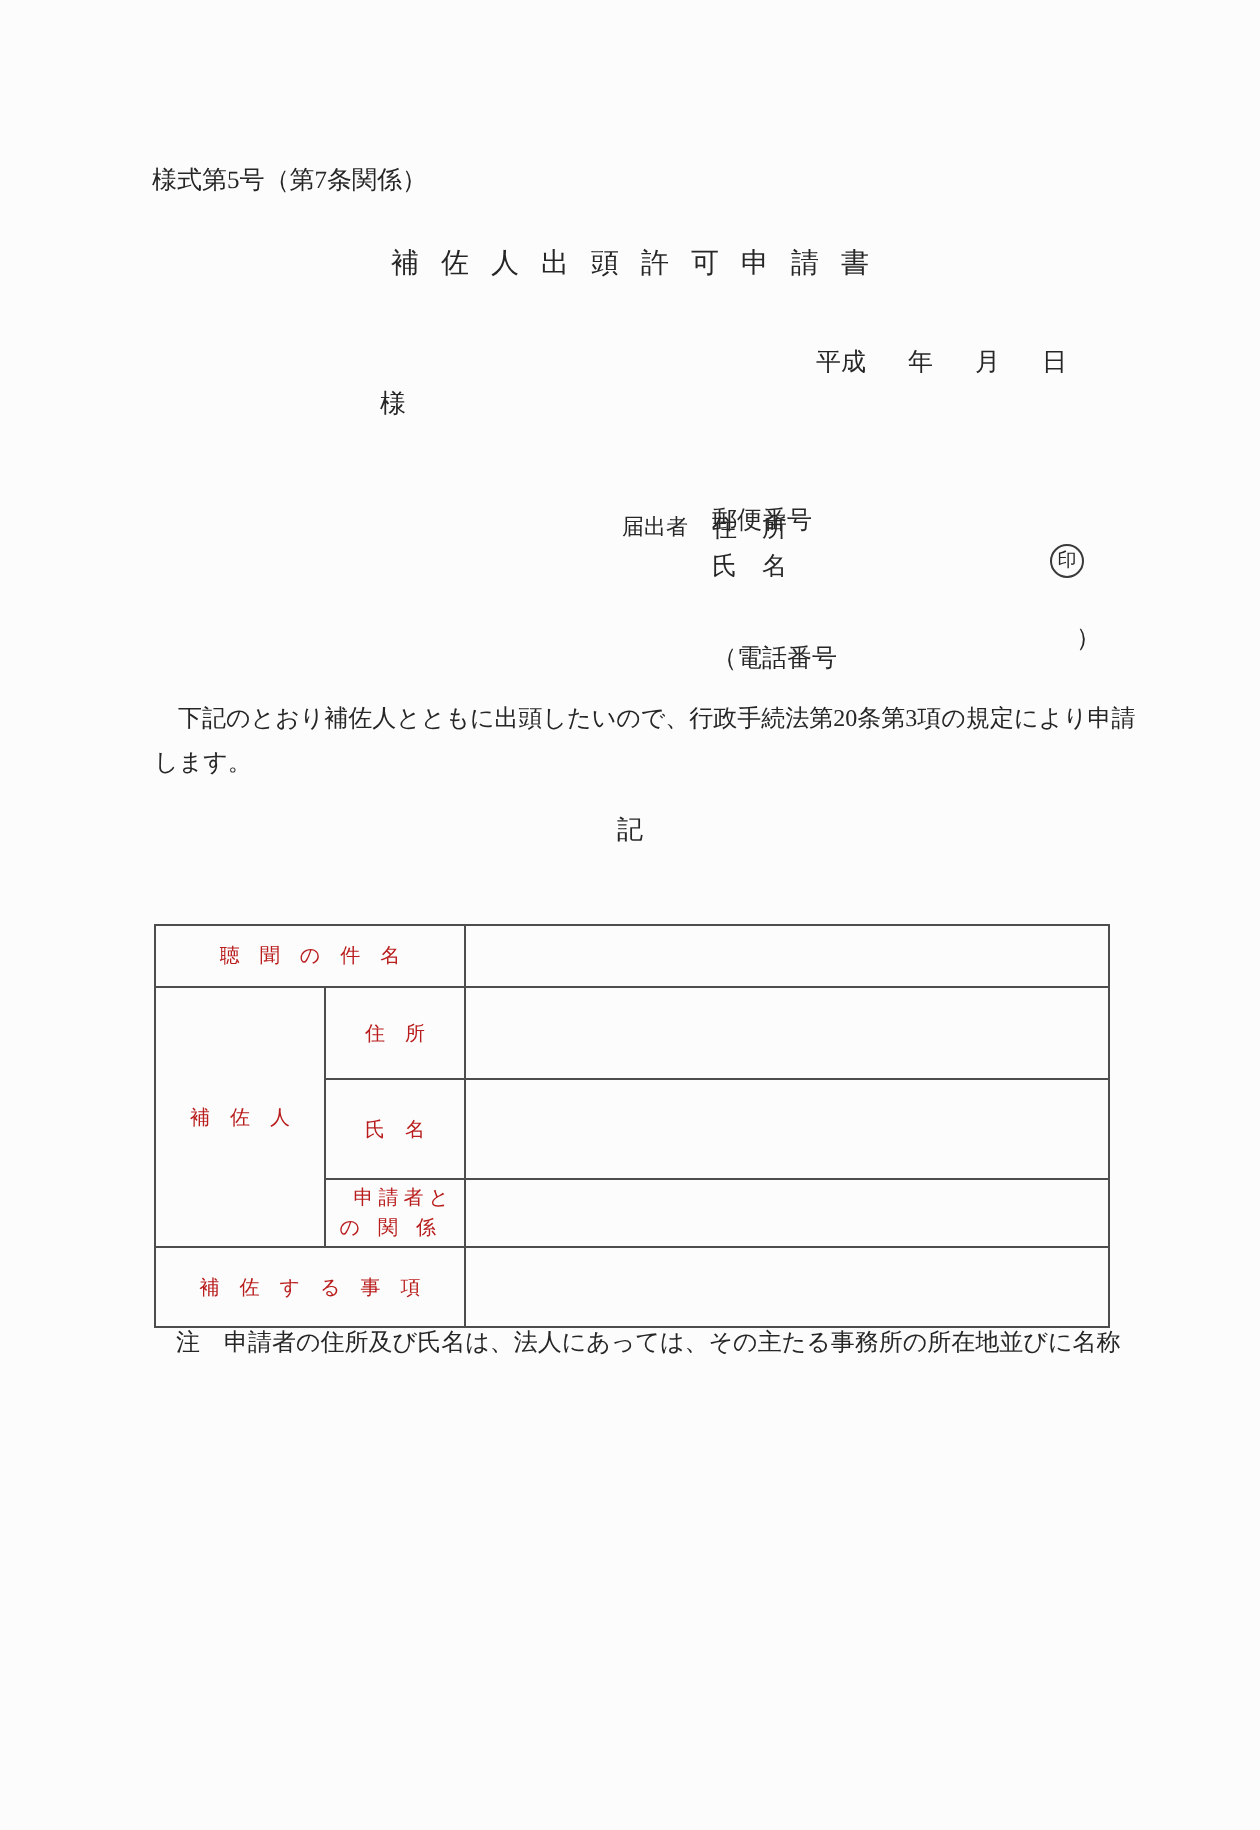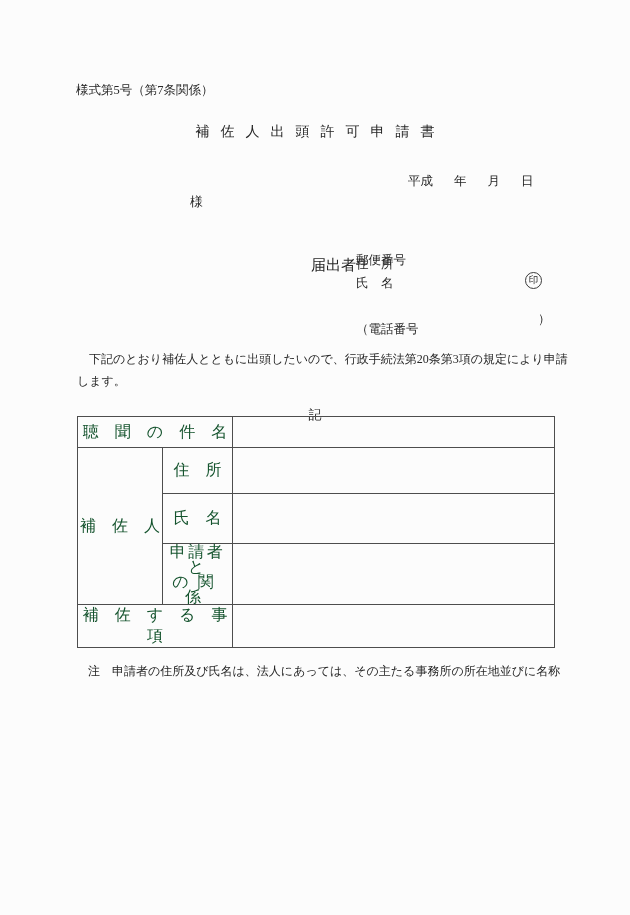--- a/index.html
+++ b/index.html
@@ -21,21 +21,21 @@
     font-size: 14px;
     letter-spacing: 11px;
     white-space: nowrap;
     margin-left: 11px;
   }
   .date-line { left: 408px; top: 141px; font-size: 12.5px; display: inline-flex; margin-top: 32px; }
   .date-line span + span { margin-left: 21px; }
   .addressee { left: 190px; top: 193px; font-size: 13px; }
 
   .postal-label { left: 356px; top: 252px; font-size: 12.5px; }
-  .role-label   { left: 311px; top: 256px; font-size: 15px; }
+  .role-label   { left: 311px; top: 256px; font-size: 11px; }
   .addr-label   { left: 356px; top: 256px; font-size: 12.5px; }
   .name-label   { left: 356px; top: 275px; font-size: 12.5px; }
   .seal {
     left: 525px; top: 272px;
     width: 15px; height: 15px;
     border: 1px solid #3a3a3a;
     border-radius: 50%;
     font-size: 9.5px;
     display: flex; align-items: center; justify-content: center;
     white-space: nowrap;
@@ -47,31 +47,31 @@
     left: 77px; top: 348px;
     width: 500px;
     font-size: 12px;
     line-height: 22px;
     white-space: pre-line;
   }
   .section-marker { left: 0; right: 0; top: 406px; text-align: center; font-size: 13px; }
 
   .form-table {
     position: absolute;
-    left: 77px; top: 416px;
+    left: 77px; top: 462px;
     border-collapse: collapse;
     table-layout: fixed;
     width: 477px;
-    font-size: 16px;
-    color: #14532d;
+    font-size: 10px;
+    color: #b91c1c;
   }
   .form-table td { border: 1px solid #4d4d4d; padding: 0; vertical-align: middle; }
   .form-table td.lbl { text-align: center; }
   .form-table td.val { background: transparent; }
-  .form-table td.relation { padding: 0 5px; text-align: center; }
+  .form-table td.relation { padding: 0 5px; text-align: right; }
   .relation .rel-line { line-height: 15px; }
   .relation .rel1 { letter-spacing: 2.5px; }
   .relation .rel2 { letter-spacing: 9px; }
 
   .notes {
     left: 68px; top: 660px;
     font-size: 12px;
     line-height: 22px;
     white-space: nowrap;
     margin-left: 20px;

